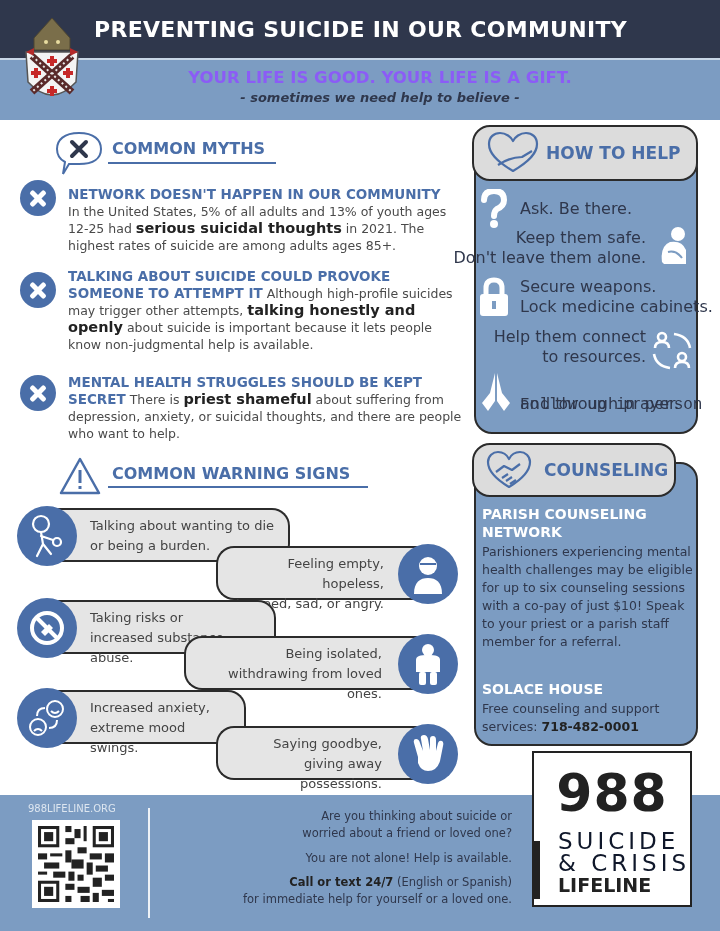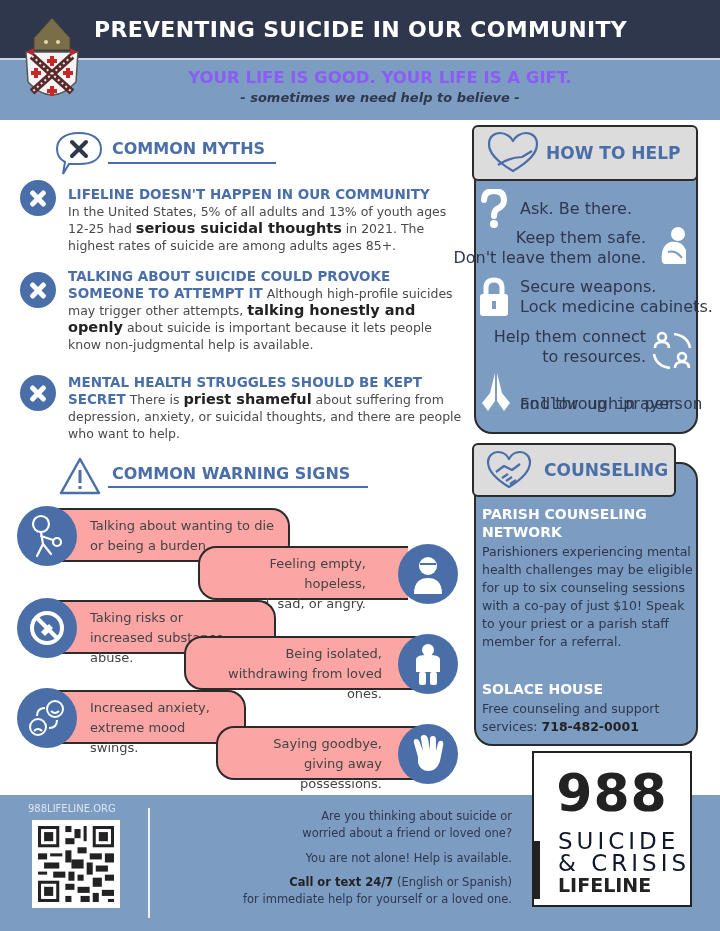--- a/index.html
+++ b/index.html
@@ -21,28 +21,28 @@
   
   .myth-x { position: absolute; width: 36px; height: 36px; border-radius: 50%; background: #4a6ea8; }
   .myth-x::before, .myth-x::after { content: ""; position: absolute; left: 8px; top: 16px; width: 20px; height: 5px; background: #fff; border-radius: 2px; }
   .myth-x::before { transform: rotate(45deg); }
   .myth-x::after { transform: rotate(-45deg); }
   .myth { position: absolute; left: 68px; width: 395px; font-size: 12.5px; line-height: 17px; color: #4a4a4a; }
   .myth .mt { font-weight: bold; color: #4a6ea8; font-size: 13.5px; }
   .myth b.em { color: #222; font-size: 14.5px; }
 
   
-  .pill { position: absolute; background: #fca5a5; border: 2px solid #2b2b2b; border-radius: 16px; font-size: 13px; line-height: 20px; color: #444; padding: 6px 12px; }
+  .pill { position: absolute; background: #e5e5e5; border: 2px solid #2b2b2b; border-radius: 16px; font-size: 13px; line-height: 20px; color: #444; padding: 6px 12px; }
   .pill.l { border-left: none; border-radius: 0 18px 18px 0; padding-left: 40px; }
   .pill.r { border-right: none; border-radius: 18px 0 0 18px; text-align: right; padding-right: 42px; }
   .wicon { position: absolute; width: 60px; height: 60px; border-radius: 50%; background: #4a6ea8; display: flex; align-items: center; justify-content: center; }
 
   
   .panel { position: absolute; background: #7c9cc2; border: 2px solid #2b2b2b; border-radius: 18px; }
-  .panel-tab { position: absolute; background: #dcdcdc; border: 2px solid #2b2b2b; border-radius: 6px; display: flex; align-items: center; }
+  .panel-tab { position: absolute; background: #dcdcdc; border: 2px solid #2b2b2b; border-radius: 18px; display: flex; align-items: center; }
   .panel-tab span { font-weight: bold; color: #4a6ea8; font-size: 17px; white-space: nowrap; }
   .help-t { position: absolute; font-size: 16px; line-height: 20px; color: #2f374c; white-space: nowrap; }
 
   .cns-h { position: absolute; font-weight: bold; color: #ffffff; font-size: 14px; line-height: 18px; }
   .cns-p { position: absolute; font-size: 12.5px; line-height: 18px; color: #2f374c; }
 
   
   .ftr { position: absolute; left: 0; top: 795px; width: 720px; height: 136px; background: #7c9cc2; }
   .ftr-url { position: absolute; left: 28px; top: 803px; font-size: 10px; color: #dde6f0; }
   .qr { position: absolute; left: 32px; top: 820px; width: 88px; height: 88px; background: #fff; padding: 6px; }
@@ -88,21 +88,21 @@
 
 <svg style="position:absolute;left:54px;top:130px;width:50px;height:48px;" viewBox="0 0 50 48">
   <path d="M25 3 C40 3 47 10 47 19 C47 28 40 34 25 34 L15 34 L9 44 L11 32 C5 29 3 24 3 19 C3 10 10 3 25 3 Z" fill="#fff" stroke="#4a6ea8" stroke-width="2"></path>
   <path d="M18 12 L32 26 M32 12 L18 26" stroke="#2f374c" stroke-width="4" stroke-linecap="round"></path>
 </svg>
 <div class="sec-h" style="left:112px;top:139px;">COMMON MYTHS</div>
 <div class="sec-line" style="left:108px;top:162px;width:168px;"></div>
 
 <div class="myth-x" style="left:20px;top:180px;"></div>
 <div class="myth" style="top:186px;">
-  <div class="mt">LIFELINE DOESN'T HAPPEN IN OUR COMMUNITY</div>
+  <div class="mt">NETWORK DOESN'T HAPPEN IN OUR COMMUNITY</div>
   <span>In the United States, 5% of all adults and 13% of youth ages 12-25 had </span><b class="em">serious suicidal thoughts</b><span> in 2021. The highest rates of suicide are among adults ages 85+.</span>
 </div>
 
 <div class="myth-x" style="left:20px;top:272px;"></div>
 <div class="myth" style="top:268px;">
   <span class="mt">TALKING ABOUT SUICIDE COULD PROVOKE SOMEONE TO ATTEMPT IT</span><span> Although high-profile suicides may trigger other attempts, </span><b class="em">talking honestly and openly</b><span> about suicide is important because it lets people know non-judgmental help is available.</span>
 </div>
 
 <div class="myth-x" style="left:20px;top:375px;"></div>
 <div class="myth" style="top:374px;">
@@ -124,21 +124,21 @@
 <div class="wicon" style="left:17px;top:506px;">
   <svg width="40" height="44" viewBox="0 0 40 44">
       <g fill="none" stroke="#fff" stroke-width="2.2" stroke-linecap="round">
         <circle cx="14" cy="10" r="8"></circle>
         <path d="M14 18 L16 30 L10 42 M16 30 L24 40 M14 22 L26 26"></path>
         <circle cx="30" cy="28" r="4"></circle>
       </g>
     </svg>
 </div>
 
-<div class="pill r" style="left:198px;top:546px;width:210px;height:54px;padding-left:16px;">
+<div class="pill r" style="left:216px;top:546px;width:210px;height:54px;padding-left:16px;">
   <div>Feeling empty, hopeless,</div>
   <div>trapped, sad, or angry.</div>
 </div>
 <div class="wicon" style="left:398px;top:544px;">
   <svg width="40" height="44" viewBox="0 0 40 44">
       <g fill="#fff">
         <circle cx="20" cy="14" r="9"></circle>
         <path d="M6 42 C6 30 12 26 20 26 C28 26 34 30 34 42 Z"></path>
       </g>
       <path d="M12 12 L28 12" stroke="#4a6ea8" stroke-width="2"></path>

